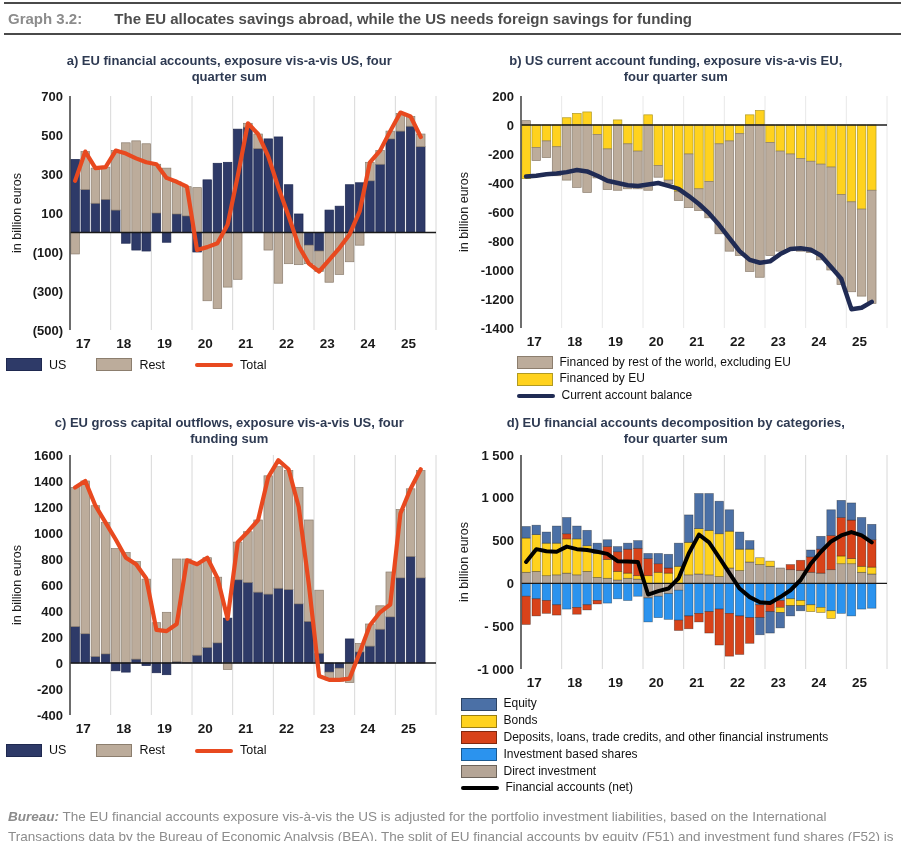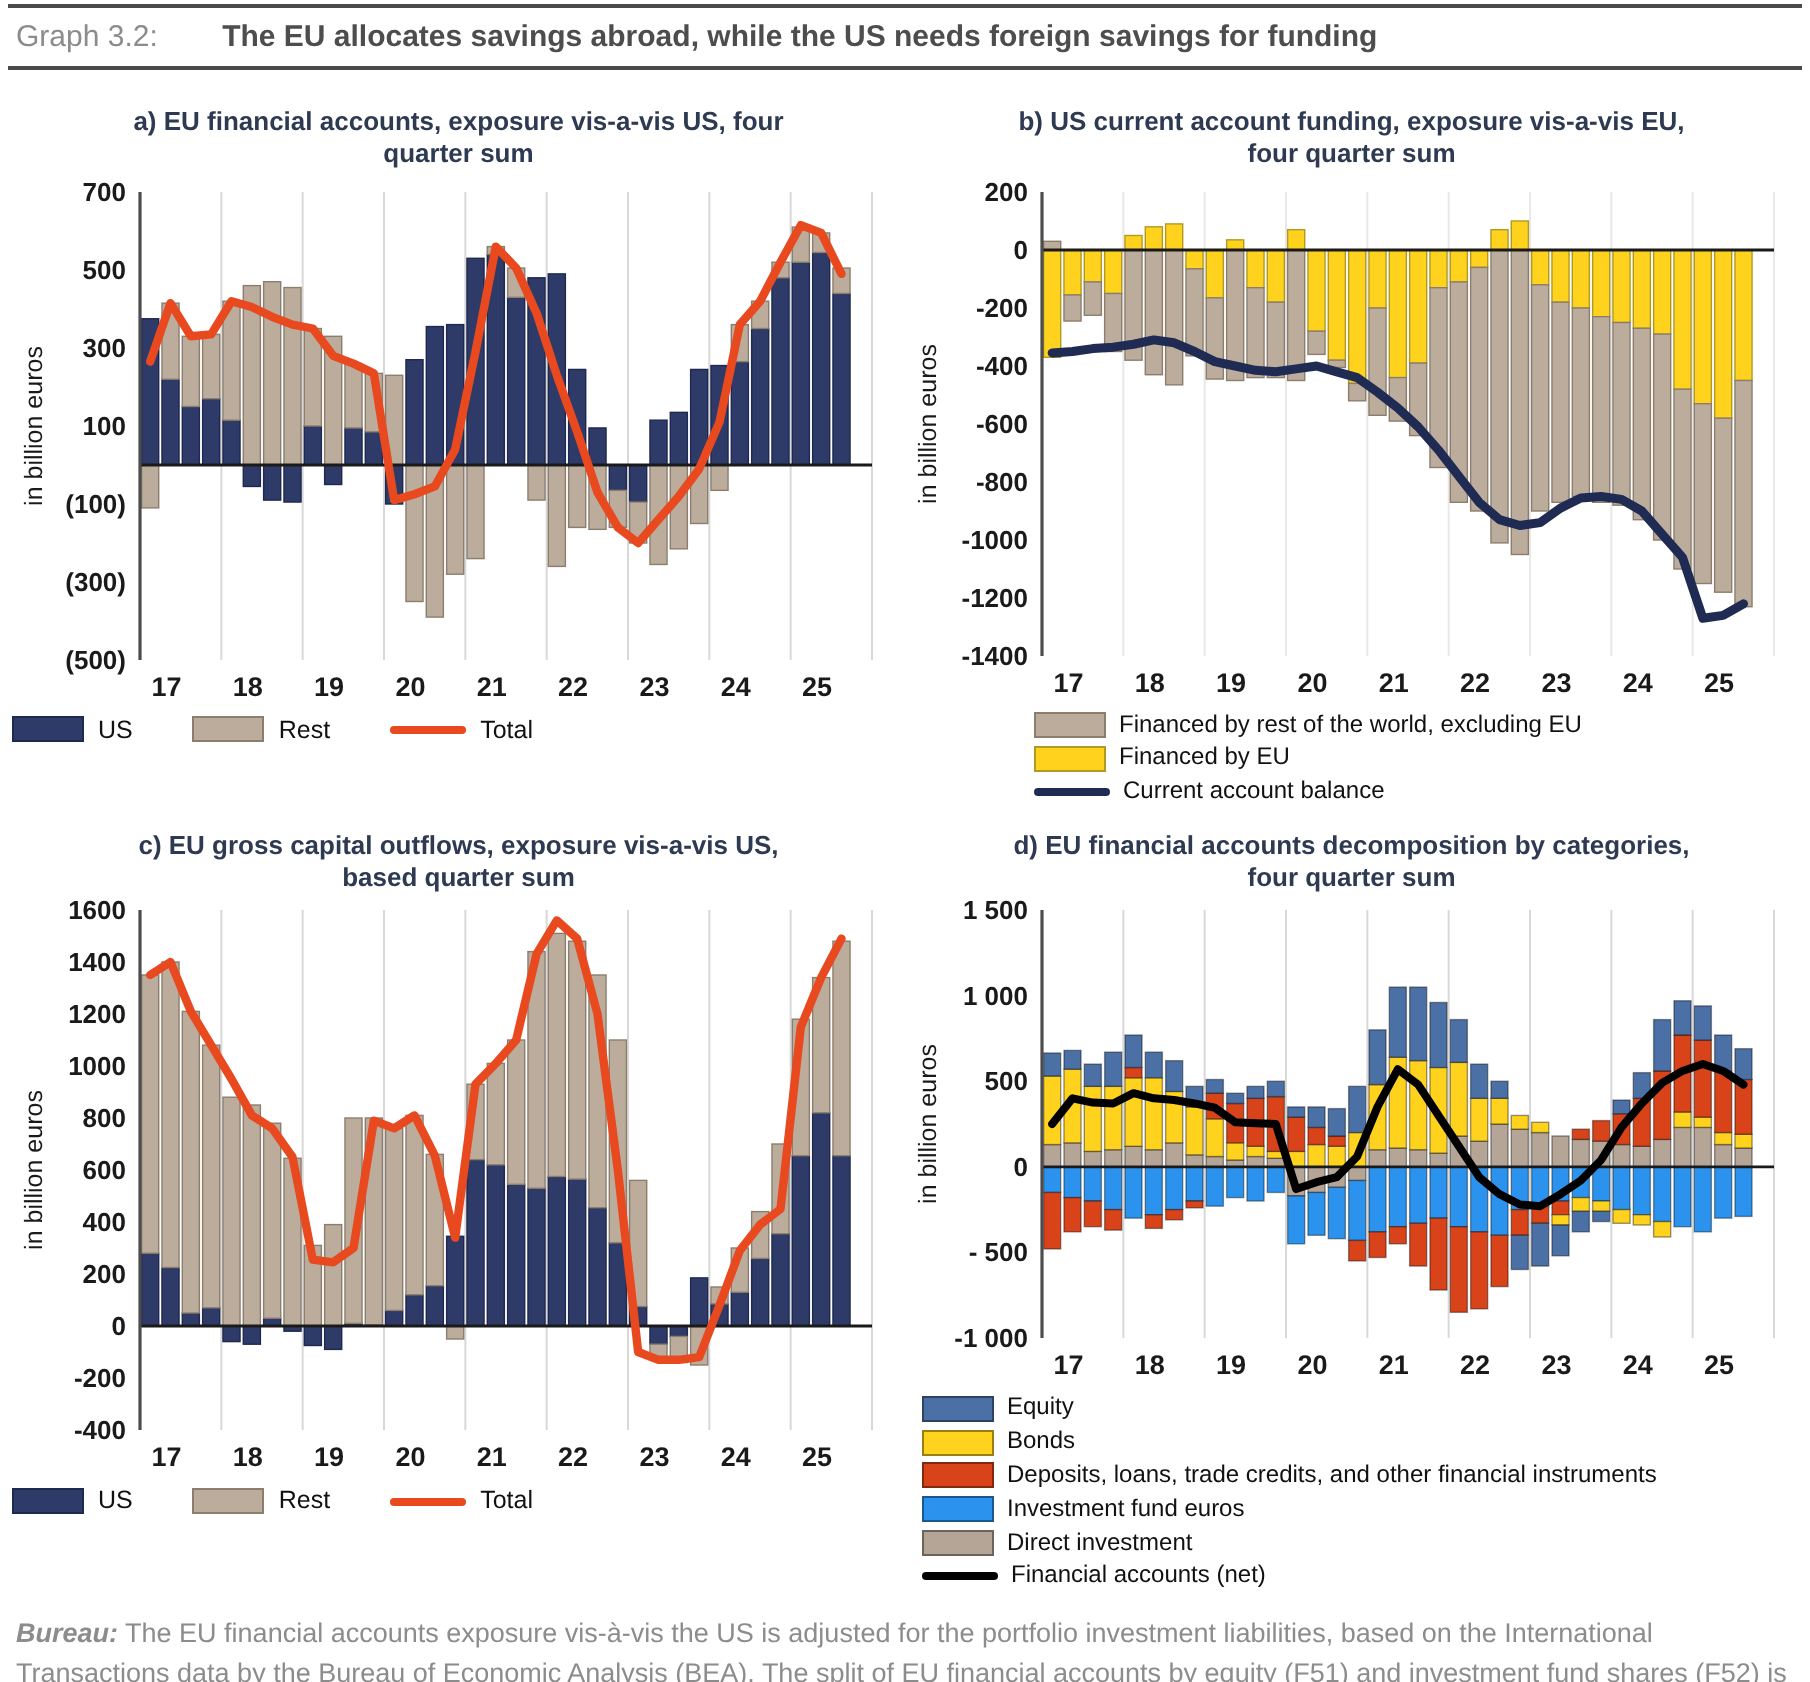--- a/index.html
+++ b/index.html
@@ -1,19 +1,19 @@
 <!DOCTYPE html>
 <html><head>
 <meta charset="utf-8">
 <style>
   html,body{margin:0;padding:0;background:#fff;}
   body{width:905px;font-family:"Liberation Sans",sans-serif;color:#1a1a1a;}
   .page{padding:2px 4px 0 4px;}
   .graph-header{border-top:2px solid #4a4a4a;border-bottom:2px solid #4a4a4a;padding:6px 4px;font-size:15px;}
-  .graph-header .prefix{color:#8c8c8c;font-weight:normal;margin-top:16px;}
+  .graph-header .prefix{color:#8c8c8c;font-weight:bold;margin-top:16px;}
   .graph-header .gtitle{color:#4d4d4d;font-weight:bold;margin-left:28px;}
   .charts-grid{display:grid;grid-template-columns:1fr 1fr;padding:6px 2px 0 2px;}
   .panel{display:flex;flex-direction:column;align-items:center;}
   .panel-title{font-size:13px;font-weight:bold;color:#2e3a52;text-align:center;max-width:350px;margin:12px auto 2px auto;line-height:1.25;}
   .plot-mount{line-height:0;}
   text{font-family:"Liberation Sans",sans-serif;}
   .legend{width:100%;}
   .legend-row{display:flex;gap:30px;margin-top:2px;}
   .legend-col{display:flex;flex-direction:column;gap:3px;margin-top:2px;justify-content:space-between;}
   .leg-item{display:flex;align-items:center;gap:7px;font-size:12.5px;color:#111;line-height:1.15;}
@@ -275,21 +275,21 @@
             </div>
             <div class="leg-item">
               <span class="sw-line" style="background: rgb(32, 43, 84);"></span>
               <span>Current account balance</span>
             </div>
           </div>
         </div>
     </div>
 
     <div class="panel">
-      <div class="panel-title">c) EU gross capital outflows, exposure vis-a-vis US, based quarter sum</div>
+      <div class="panel-title">c) EU gross capital outflows, exposure vis-a-vis US, four funding sum</div>
       <div class="plot-mount"><svg width="442" height="292">
             <line x1="62" y1="6" x2="62" y2="266" stroke="#d8d8d8" stroke-width="1"></line>
             <line x1="102.66666666666666" y1="6" x2="102.66666666666666" y2="266" stroke="#d8d8d8" stroke-width="1"></line>
             <line x1="143.33333333333331" y1="6" x2="143.33333333333331" y2="266" stroke="#d8d8d8" stroke-width="1"></line>
             <line x1="184" y1="6" x2="184" y2="266" stroke="#d8d8d8" stroke-width="1"></line>
             <line x1="224.66666666666666" y1="6" x2="224.66666666666666" y2="266" stroke="#d8d8d8" stroke-width="1"></line>
             <line x1="265.3333333333333" y1="6" x2="265.3333333333333" y2="266" stroke="#d8d8d8" stroke-width="1"></line>
             <line x1="306" y1="6" x2="306" y2="266" stroke="#d8d8d8" stroke-width="1"></line>
             <line x1="346.66666666666663" y1="6" x2="346.66666666666663" y2="266" stroke="#d8d8d8" stroke-width="1"></line>
             <line x1="387.3333333333333" y1="6" x2="387.3333333333333" y2="266" stroke="#d8d8d8" stroke-width="1"></line>
@@ -624,21 +624,21 @@
             <div class="leg-item">
               <span class="sw-rect" style="background: rgb(255, 210, 30); border: 1px solid rgba(0, 0, 0, 0.4);"></span>
               <span>Bonds</span>
             </div>
             <div class="leg-item">
               <span class="sw-rect" style="background: rgb(216, 67, 26); border: 1px solid rgba(0, 0, 0, 0.4);"></span>
               <span>Deposits, loans, trade credits, and other financial instruments</span>
             </div>
             <div class="leg-item">
               <span class="sw-rect" style="background: rgb(43, 147, 238); border: 1px solid rgba(0, 0, 0, 0.4);"></span>
-              <span>Investment fund euros</span>
+              <span>Investment based shares</span>
             </div>
             <div class="leg-item">
               <span class="sw-rect" style="background: rgb(181, 165, 150); border: 1px solid rgba(0, 0, 0, 0.4);"></span>
               <span>Direct investment</span>
             </div>
             <div class="leg-item">
               <span class="sw-line" style="background: rgb(0, 0, 0);"></span>
               <span>Financial accounts (net)</span>
             </div>
           </div>

